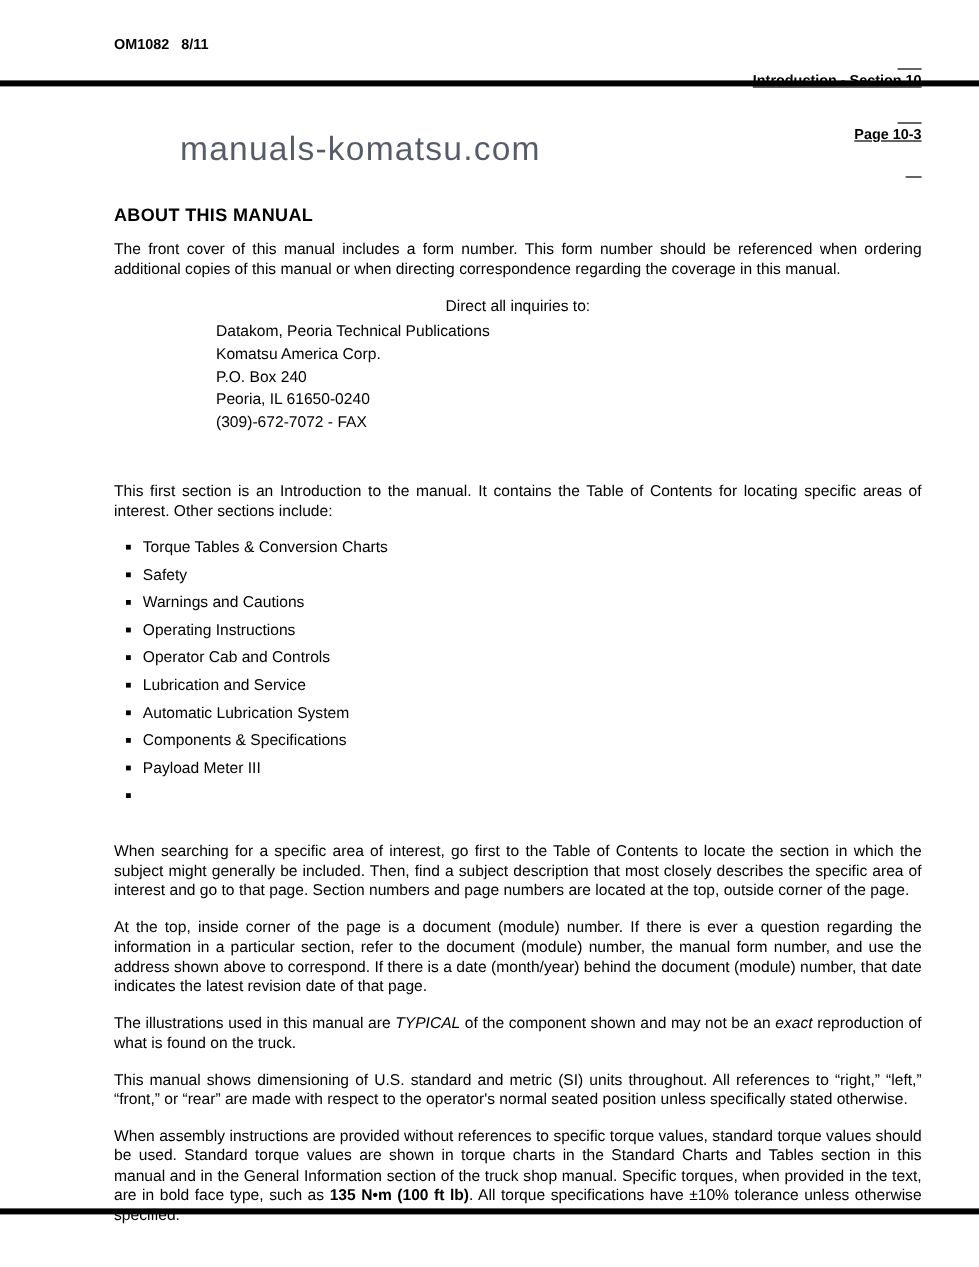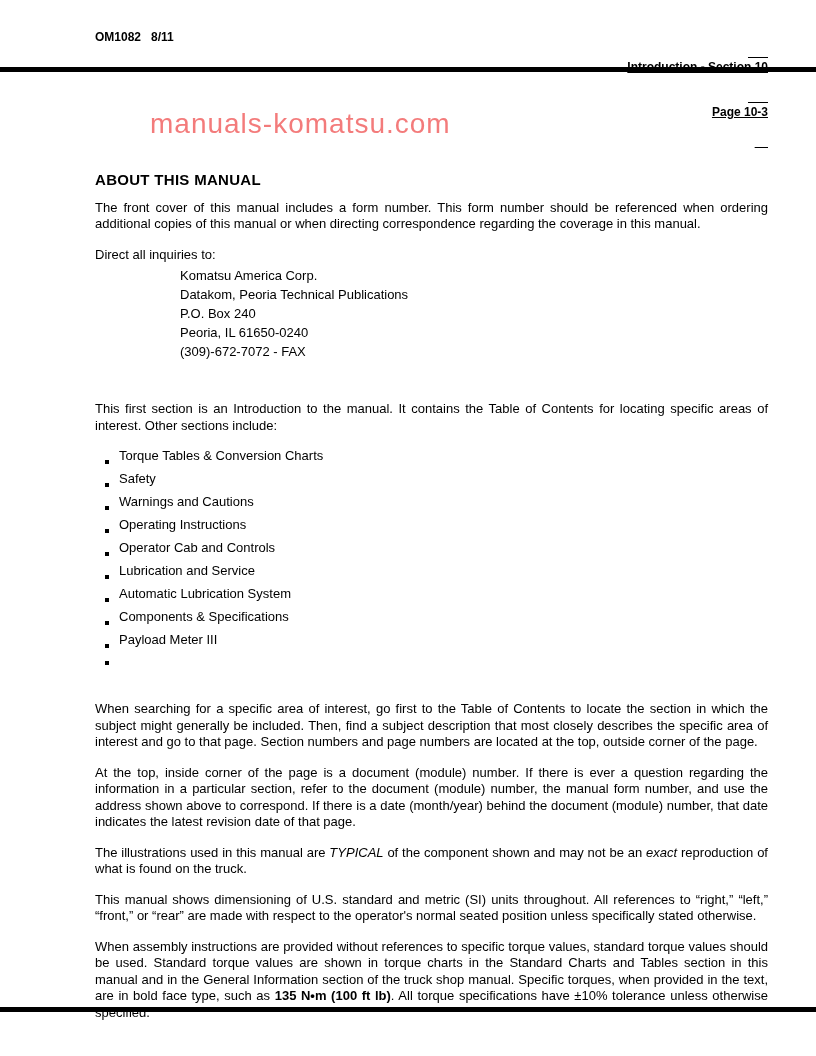--- a/index.html
+++ b/index.html
@@ -44,39 +44,39 @@
     letter-spacing: 0.3px;
     margin: 16px 0 11px 0;
   }
   p { margin: 0 0 14px 0; }
   .just { text-align: justify; }
   .watermark {
     position: absolute;
     left: 150px;
     top: 108px;
     font-size: 28px;
-    color: #ef4444;
+    color: #0f172a;
     opacity: 0.7;
     letter-spacing: 1px;
     pointer-events: none;
   }
-  .direct-label { margin: 0 0 3px 0; }
+  .direct-label { margin: 0 0 3px 0; text-align: center; }
   .address-block {
     padding-left: 85px;
     line-height: 19px;
     margin-bottom: 40px;
   }
   .bullets {
     list-style: none;
     margin: 0 0 36px 0;
     padding: 0 0 0 10px;
   }
   .bullets li {
     display: flex;
-    align-items: flex-end;
+    align-items: flex-start;
     margin-bottom: 7px;
     line-height: 16px;
   }
   .bullet-marker {
     flex: none;
     width: 4px;
     height: 4px;
     background: #000000;
     margin: 6px 10px 0 0;
   }
@@ -102,22 +102,22 @@
 
   <main class="content">
 
     <h1 class="page-title">ABOUT THIS MANUAL</h1>
 
     <p class="just">The front cover of this manual includes a form number. This form number should be referenced when ordering additional copies of this manual or when directing correspondence regarding the coverage in this manual.</p>
 
     <p class="direct-label">Direct all inquiries to:</p>
 
     <div class="address-block">
+      <div>Datakom, Peoria Technical Publications</div>
       <div>Komatsu America Corp.</div>
-      <div>Datakom, Peoria Technical Publications</div>
       <div>P.O. Box 240</div>
       <div>Peoria, IL 61650-0240</div>
       <div>(309)-672-7072 - FAX</div>
     </div>
 
     <p class="just">This first section is an Introduction to the manual. It contains the Table of Contents for locating specific areas of interest. Other sections include:</p>
 
     <ul class="bullets">
       <li>
           <span class="bullet-marker"></span>

